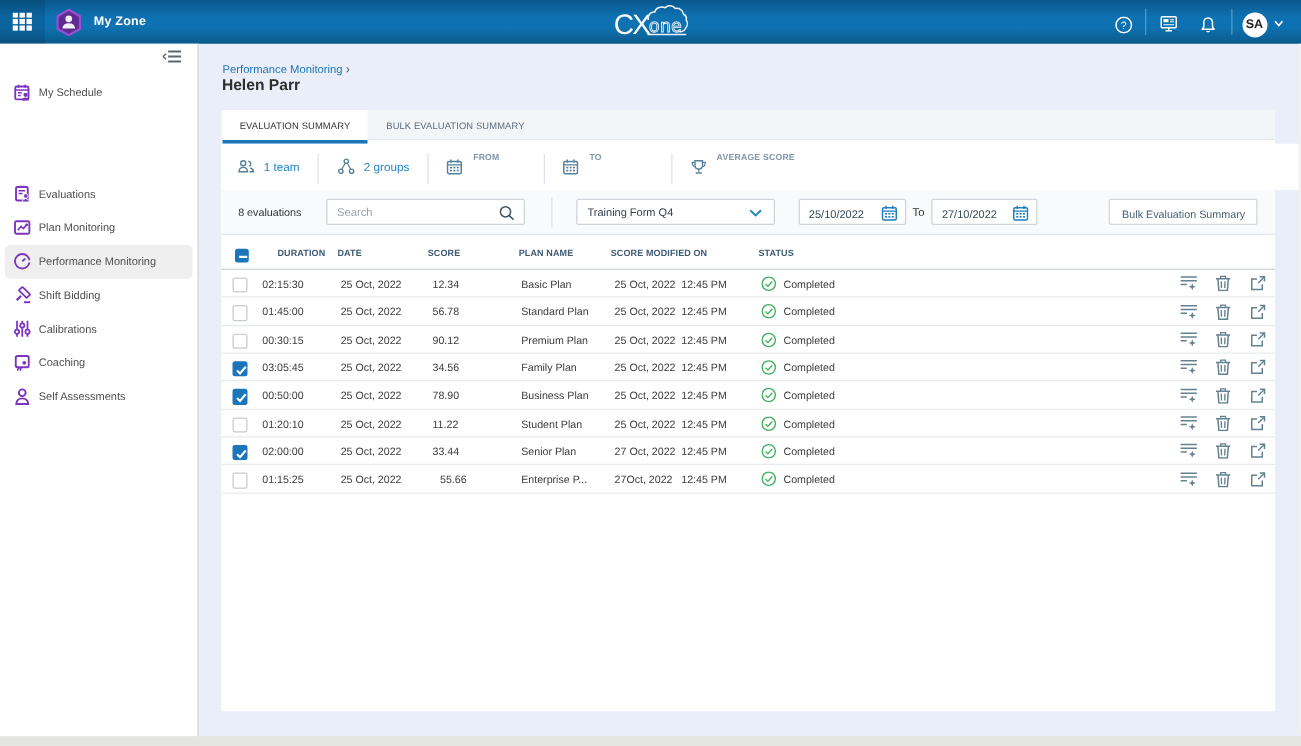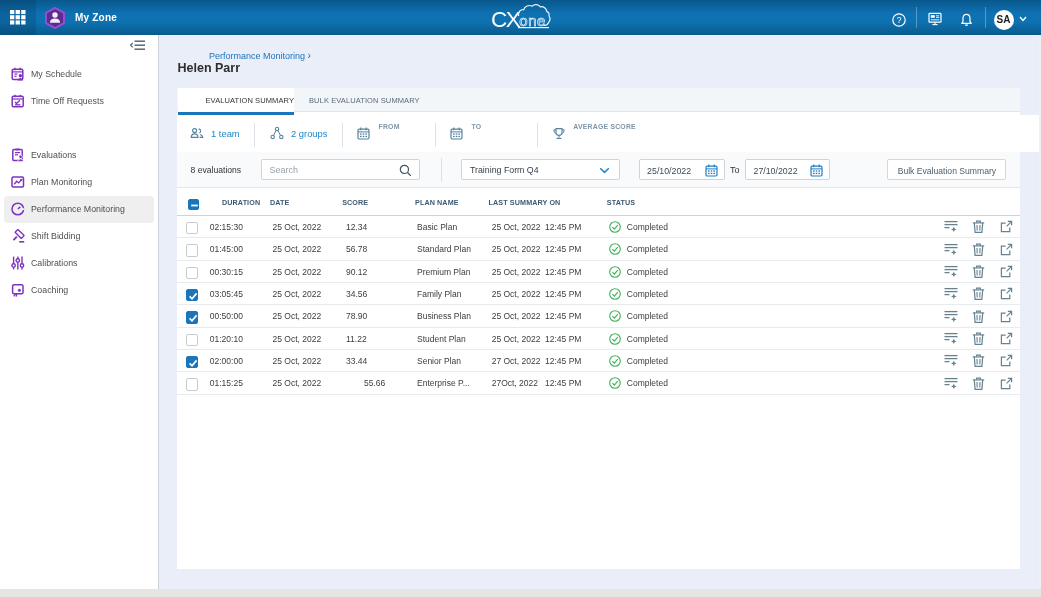--- a/index.html
+++ b/index.html
@@ -16,26 +16,26 @@
 .tb-ic { position:absolute; }
 .tb-sep { position:absolute; top:7px; width:1px; height:21px; background:rgba(255,255,255,.3); }
 #avatar { position:absolute; left:993.5px; top:10px; width:20px; height:20px; background:#fff; border-radius:50%;
   color:#222; font-size:10px; font-weight:bold; text-align:center; line-height:20px; }
 #sidebar { position:absolute; left:0; top:35px; width:159px; height:554px; background:#fff; border-right:1px solid #ccd2d9; }
 #collapse { position:absolute; left:130px; top:5px; }
 .mitem { position:absolute; left:0; width:158px; height:27px; }
 .mitem svg { position:absolute; left:11px; top:6.5px; }
 .mitem span { position:absolute; left:31px; top:8.5px; font-size:8.8px; color:#4f4f4f; }
 #mi-active { position:absolute; left:4px; top:161px; width:150px; height:26.5px; background:#efefef; border-radius:4px; }
-#crumb { position:absolute; left:178px; top:50px; font-size:9px; color:#1a74ba;margin-left:31px; }
+#crumb { position:absolute; left:178px; top:50px; font-size:9px; color:#1a74ba; }
 #crumb .gt { color:#44617a; font-size:10px; }
 #title { position:absolute; left:177.5px; top:61px; font-size:12.5px; font-weight:bold; color:#2e2e2e; }
 #card { position:absolute; left:177px; top:88px; width:843px; height:481px; background:#fff; }
 #tabstrip { position:absolute; left:0; top:0; width:843px; height:24px; background:#f3f6f9; border-bottom:1px solid #e1e6ec; }
-#tab1 { position:absolute; left:1px; top:0; width:116px; height:36px; background:#fff; text-align:right;
+#tab1 { position:absolute; left:1px; top:0; width:116px; height:36px; background:#fff; text-align:center;
   font-size:7.5px; color:#333; line-height:25px; letter-spacing:.1px; white-space:nowrap; }
 #tab1u { position:absolute; left:1px; top:24px; width:116px; height:3px; background:#1a75bb; }
 #tab2 { position:absolute; left:132px; top:0; height:24px; font-size:7.5px; color:#5a6b7b; line-height:25px; letter-spacing:.1px; white-space:nowrap; }
 #stats { position:absolute; left:0; top:27px; width:1019px; height:37px; background:#fff; }
 .sep { position:absolute; top:8px; width:1px; height:24px; background:#dde2e8; }
 .slabel { font-size:6.9px; font-weight:600; color:#7f95a8; letter-spacing:.2px; }
 .sval { font-size:9px; color:#333e48;margin-top:36px; }
 .steal { font-size:9.4px; color:#2287c5; }
 #filter { position:absolute; left:0; top:64px; width:843px; height:36px; background:#f8fafc; border-bottom:1px solid #e2e7ed; }
 #fcount { position:absolute; left:13.5px; top:13px; font-size:8.6px; color:#333; }
@@ -143,31 +143,20 @@
 <line x1="3.9" y1="0.8" x2="3.9" y2="3.2" stroke="#7d33c1" stroke-width="1.4"></line>
 <line x1="9.1" y1="0.8" x2="9.1" y2="3.2" stroke="#7d33c1" stroke-width="1.4"></line>
 <line x1="1.4" y1="4.9" x2="11.6" y2="4.9" stroke="#7d33c1" stroke-width="1.2"></line>
 <line x1="3.4" y1="7.1" x2="6.4" y2="7.1" stroke="#7d33c1" stroke-width="1.2"></line>
 <line x1="3.4" y1="9.3" x2="5.6" y2="9.3" stroke="#7d33c1" stroke-width="1.2"></line>
 <circle cx="9.4" cy="8.8" r="1.7" fill="#7d33c1"></circle>
         <path d="M6.6 13.4 Q6.9 10.9 9.4 10.9 Q11.9 10.9 12.2 13.4 Z" fill="#7d33c1"></path>
       </svg>
       <span>My Schedule</span>
     </div>
-<div class="mitem" style="top:52.1px">
-      <svg width="14" height="14" viewBox="0 0 14 14">
-        <rect x="1.2" y="2.2" width="11" height="10.6" rx="1.2" fill="none" stroke="#7d33c1" stroke-width="1.5"></rect>
-<line x1="4" y1="0.8" x2="4" y2="3.2" stroke="#7d33c1" stroke-width="1.4"></line>
-<line x1="9.4" y1="0.8" x2="9.4" y2="3.2" stroke="#7d33c1" stroke-width="1.4"></line>
-<line x1="1.4" y1="5" x2="12" y2="5" stroke="#7d33c1" stroke-width="1.2"></line>
-<path d="M4 8 l1.5 1.5 l3.4 -3.2" fill="none" stroke="#7d33c1" stroke-width="1.3"></path>
-<line x1="4" y1="10.8" x2="9.4" y2="10.8" stroke="#7d33c1" stroke-width="1.3"></line>
-      </svg>
-      <span>Time Off Requests</span>
-    </div>
 <div class="mitem" style="top:106.3px">
       <svg width="14" height="14" viewBox="0 0 14 14">
         <rect x="1.8" y="1.6" width="9.4" height="10.8" rx="1" fill="none" stroke="#7d33c1" stroke-width="1.5"></rect>
 <rect x="4.4" y="0.6" width="4.2" height="1.8" fill="#7d33c1"></rect>
 <line x1="3.9" y1="4.6" x2="9.1" y2="4.6" stroke="#7d33c1" stroke-width="1.2"></line>
 <line x1="3.9" y1="6.8" x2="7" y2="6.8" stroke="#7d33c1" stroke-width="1.2"></line>
 <circle cx="9.6" cy="8.8" r="1.8" fill="#7d33c1" stroke="#fff" stroke-width="0.7"></circle>
 <path d="M6.6 13.6 Q7 10.9 9.6 10.9 Q12.2 10.9 12.6 13.6 Z" fill="#7d33c1" stroke="#fff" stroke-width="0.7"></path>
       </svg>
       <span>Evaluations</span>
@@ -207,20 +196,27 @@
       </svg>
       <span>Calibrations</span>
     </div>
 <div class="mitem" style="top:241.8px">
       <svg width="14" height="14" viewBox="0 0 14 14">
         <rect x="1.6" y="1.8" width="10.4" height="9" rx="1.4" fill="none" stroke="#7d33c1" stroke-width="1.5"></rect>
 <circle cx="8.4" cy="7.2" r="1.5" fill="#7d33c1"></circle>
 <path d="M4.4 10.8 L2.8 13.4 M5.8 10.8 L5.2 13.6" stroke="#7d33c1" stroke-width="1.3" fill="none"></path>
       </svg>
       <span>Coaching</span>
+    </div>
+<div class="mitem" style="top:268.9px">
+      <svg width="14" height="14" viewBox="0 0 14 14">
+        <circle cx="6.8" cy="4.2" r="2.7" fill="none" stroke="#7d33c1" stroke-width="1.5"></circle>
+<path d="M2 13.2 Q2.3 8.7 6.8 8.7 Q11.3 8.7 11.6 13.2 Z" fill="none" stroke="#7d33c1" stroke-width="1.5"></path>
+      </svg>
+      <span>Self Assessments</span>
     </div>
 
 </div>
 <div id="crumb">Performance Monitoring <span class="gt">›</span></div>
 <div id="title">Helen Parr</div>
 <div id="card">
   <div id="tabstrip">
     <div id="tab1">EVALUATION SUMMARY</div>
     <div id="tab2">BULK EVALUATION SUMMARY</div>
   </div>
@@ -363,21 +359,21 @@
   <div id="thead">
 <div class="cb cbc" style="left:10.6px;top:10.5px;width:11px;height:11px">
         <svg width="11" height="11">
           <rect x="2.2" y="4.6" width="6.6" height="1.8" fill="#fff"></rect>
         </svg>
       </div>
 <div class="hc" style="left:45px">DURATION</div>
 <div class="hc" style="left:93px">DATE</div>
 <div class="hc" style="left:165.2px">SCORE</div>
 <div class="hc" style="left:238px">PLAN NAME</div>
-<div class="hc" style="left:311.6px">LAST SUMMARY ON</div>
+<div class="hc" style="left:311.6px">SCORE MODIFIED ON</div>
 <div class="hc" style="left:429.8px">STATUS</div>
 </div>
   <div class="row" style="top:127.8px">
 <div class="cb" style="left:8.6px;top:6px"></div>
       <div class="cell" style="left:32.8px">02:15:30</div>
 <div class="cell" style="left:95.5px">25 Oct, 2022</div>
 <div class="cell" style="left:169px">12.34</div>
 <div class="cell" style="left:240px">Basic Plan</div>
 <div class="cell" style="left:314.7px">25 Oct, 2022</div>
 <div class="cell" style="left:368px">12:45 PM</div>
@@ -662,21 +658,21 @@
           <path d="M9.8 7.4 L9.8 11.6 L1.4 11.6 L1.4 3.2 L5.6 3.2" fill="none" stroke="#64828f" stroke-width="1.2"></path>
 <path d="M7.8 1.4 L11.6 1.4 L11.6 5.2" fill="none" stroke="#64828f" stroke-width="1.2"></path>
 <line x1="11.4" y1="1.6" x2="6.6" y2="6.4" stroke="#64828f" stroke-width="1.2"></line>
         </svg>
       </div>
 </div>
 <div class="row" style="top:284.2px">
 <div class="cb" style="left:8.6px;top:6px"></div>
       <div class="cell" style="left:32.8px">01:15:25</div>
 <div class="cell" style="left:95.5px">25 Oct, 2022</div>
-<div class="cell" style="left:187px">55.66</div>
+<div class="cell" style="left:175px">55.66</div>
 <div class="cell" style="left:240px">Enterprise P...</div>
 <div class="cell" style="left:314.7px">27Oct, 2022</div>
 <div class="cell" style="left:368px">12:45 PM</div>
 <div class="abs" style="left:432px;top:5px">
         <svg width="12" height="12" viewBox="0 0 12 12">
           <circle cx="6" cy="6" r="5.3" fill="none" stroke="#3fb05c" stroke-width="1.1"></circle>
 <path d="M3.4 6.2 L5.3 8.1 L8.8 4.2" fill="none" stroke="#3fb05c" stroke-width="1.1"></path>
         </svg>
       </div>
 <div class="cell" style="left:449.8px">Completed</div>

